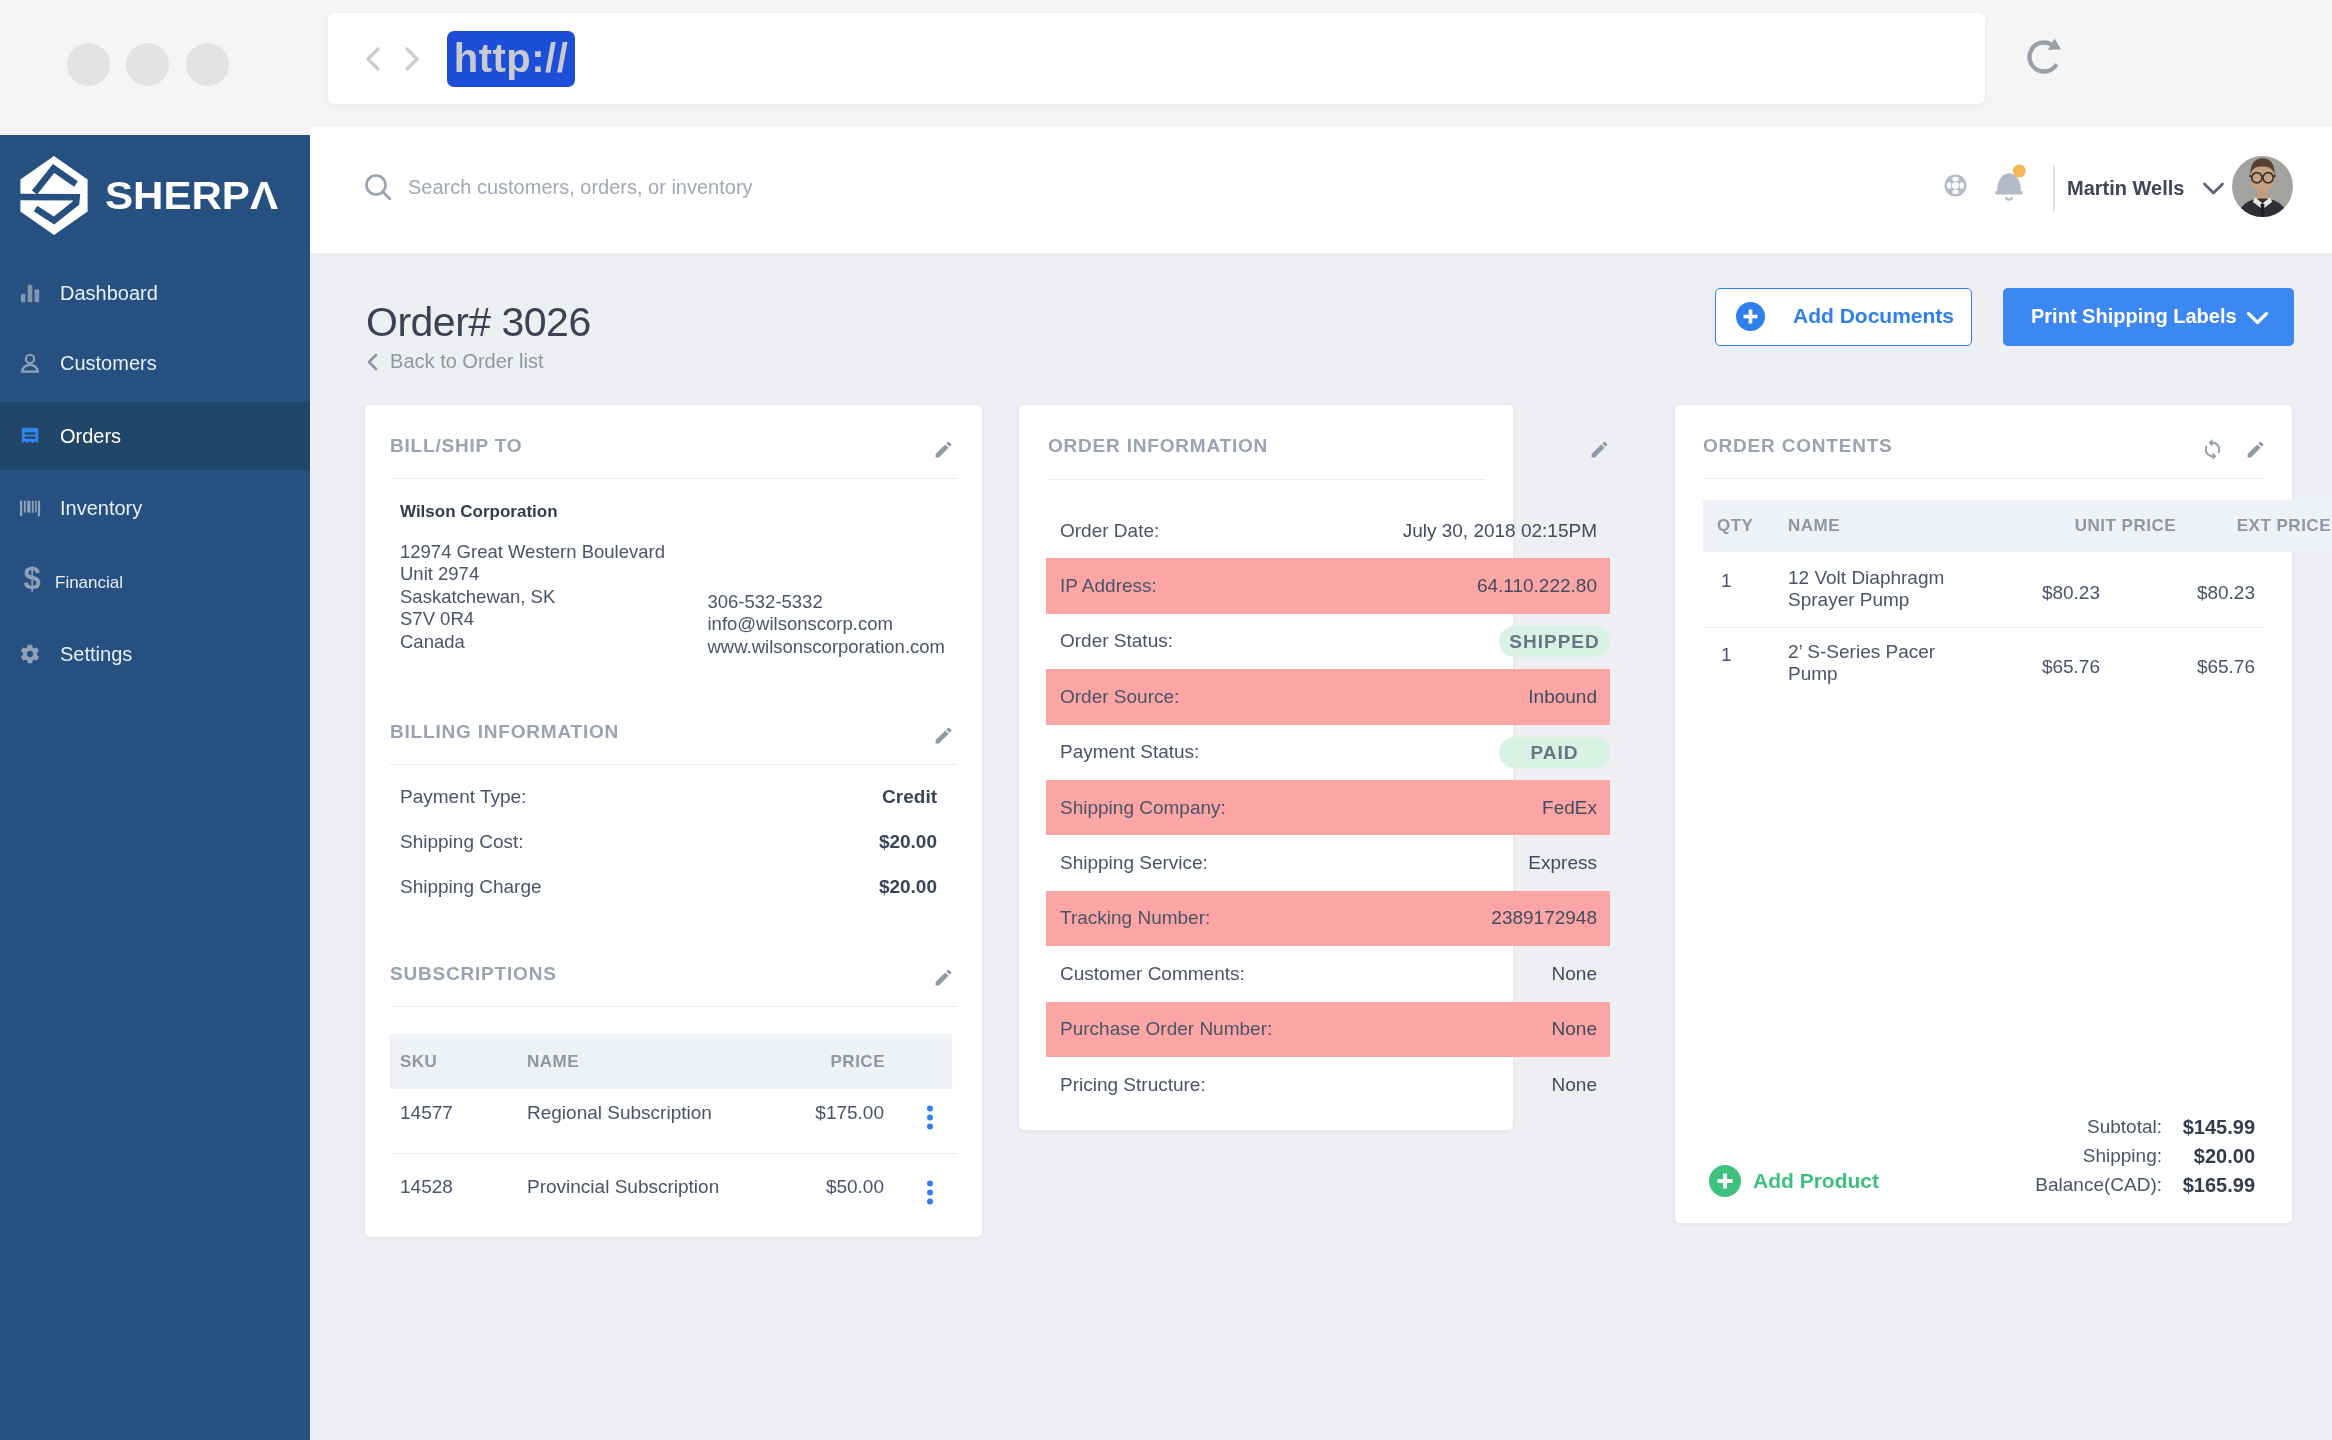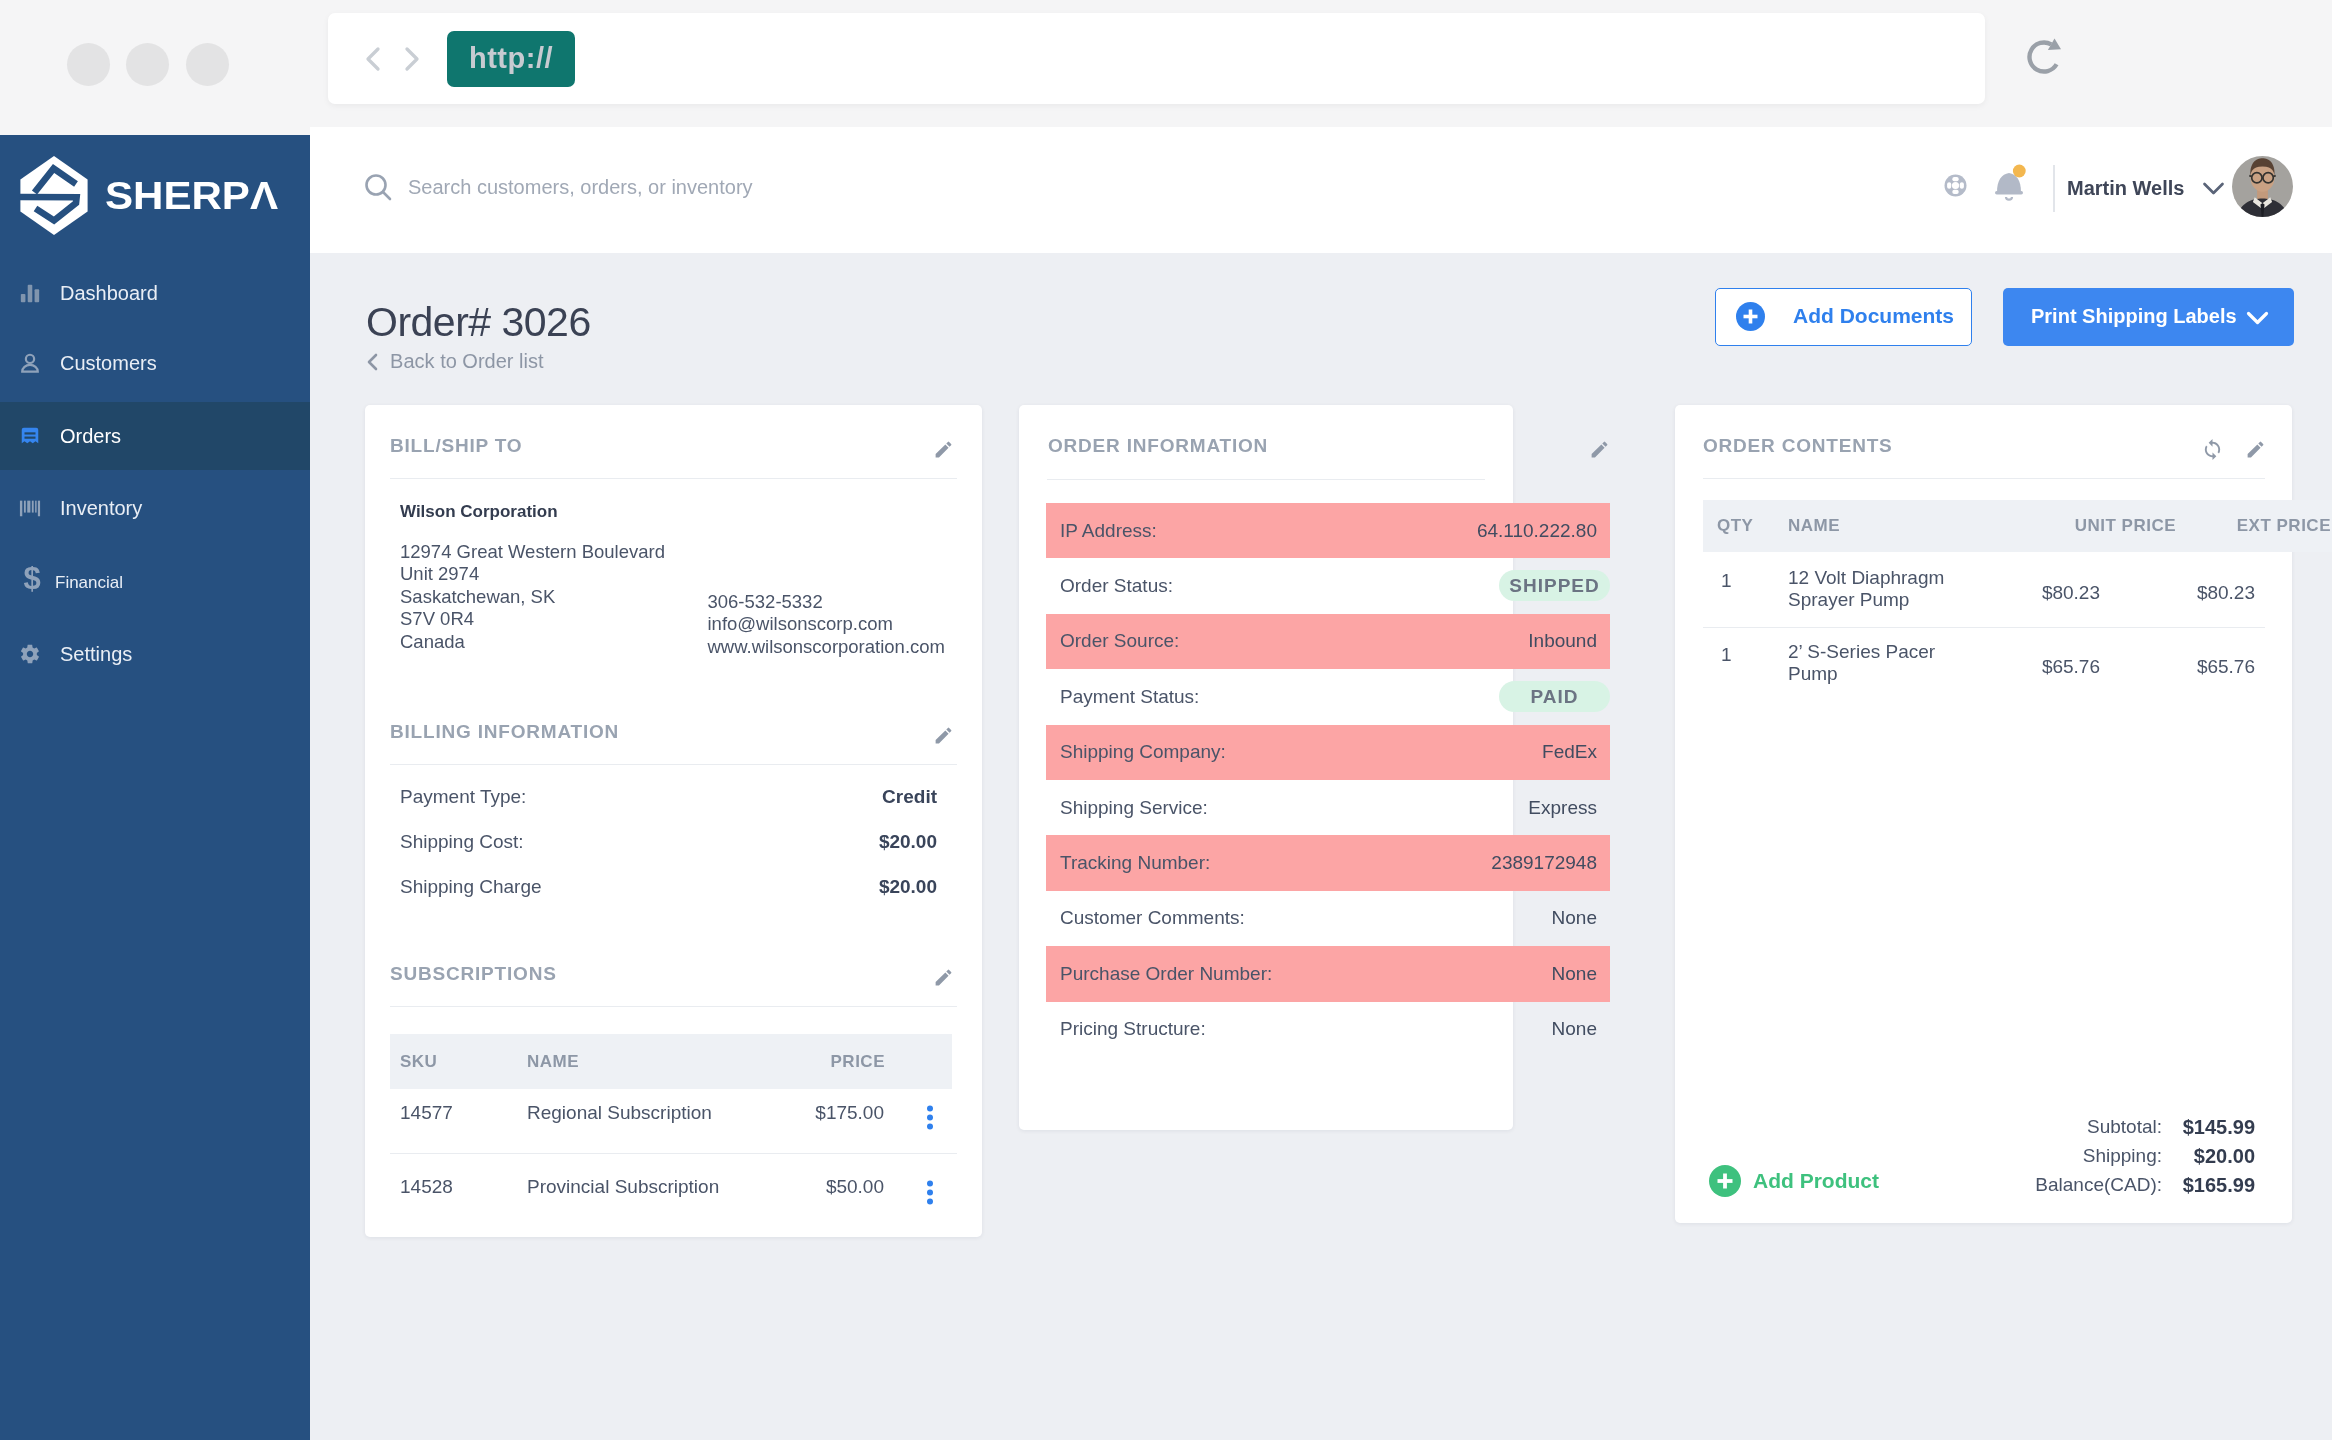--- a/index.html
+++ b/index.html
@@ -2,21 +2,21 @@
 <html><head>
 <meta charset="utf-8">
 <style>
   * { margin:0; padding:0; box-sizing:border-box; }
   html,body { width:2332px; height:1440px; font-family:"Liberation Sans",sans-serif; background:#f5f5f6; overflow:hidden; }
   .abs { position:absolute; }
   #stage { position:relative; width:2332px; height:1440px; }
   
   .dot { position:absolute; width:43px; height:43px; border-radius:50%; background:#e3e3e4; top:43px; }
   #addrbar { position:absolute; left:328px; top:13px; width:1657px; height:91px; background:#fff; border-radius:7px; box-shadow:0 2px 6px rgba(0,0,0,0.05); }
-  #chip { position:absolute; left:119px; top:18px; width:128px; height:56px; background:#0f766e; border-radius:7px; color:#c7cbd1; font-size:29px; font-weight:bold; text-align:center; line-height:54px; letter-spacing:0.5px; }
+  #chip { position:absolute; left:119px; top:18px; width:128px; height:56px; background:#1d4ed8; border-radius:7px; color:#c7cbd1; font-size:40px; font-weight:bold; text-align:center; line-height:54px; letter-spacing:0.5px; }
   
   #sidebar { position:absolute; left:0; top:127px; width:310px; height:1313px; background:#265080;margin-top:8px; }
   .mitem { position:absolute; left:0; width:310px; height:68px; color:#e9eef5; font-size:20px; }
   .mitem .lbl { position:absolute; left:60px; top:0; line-height:68px; }
   .mitem.active { background:#214768; color:#fff; }
   .micon { position:absolute; left:19px; top:23px; width:22px; height:22px; }
   
   #topbar { position:absolute; left:310px; top:127px; width:2022px; height:126px; background:#fff; }
   
   #content { position:absolute; left:310px; top:253px; width:2022px; height:1187px; background:#edeff3; }
@@ -243,20 +243,24 @@
           </g>
         </svg>
     </div>
     <div class="card" style="left:709px;width:494px;height:725px;">
       <div class="chead" style="left:29px;top:30px;">ORDER INFORMATION</div>
       <svg class="pen" style="left:570px;top:34px;" viewBox="0 0 24 24">
           <path d="M3 17.2V21h3.8L17.8 9.9l-3.7-3.7L3 17.2zM20.7 7a1 1 0 0 0 0-1.4l-2.3-2.3a1 1 0 0 0-1.4 0l-1.8 1.8 3.7 3.7L20.7 7z"></path>
         </svg>
       <div class="hr" style="top:74px;left:28px;right:28px;"></div>
       <div class="abs" style="left:27px;top:98px;width:564px;">
+        <div class="irow">
+            <span>Order Date:</span>
+            <b>July 30, 2018 02:15PM</b>
+          </div>
         <div class="irow alt">
             <span>IP Address:</span>
             <b>64.110.222.80</b>
           </div>
         <div class="irow">
             <span>Order Status:</span>
             <i class="pill" style="width:111px;right:0px;top:12px;">SHIPPED</i>
           </div>
         <div class="irow alt">
             <span>Order Source:</span>

